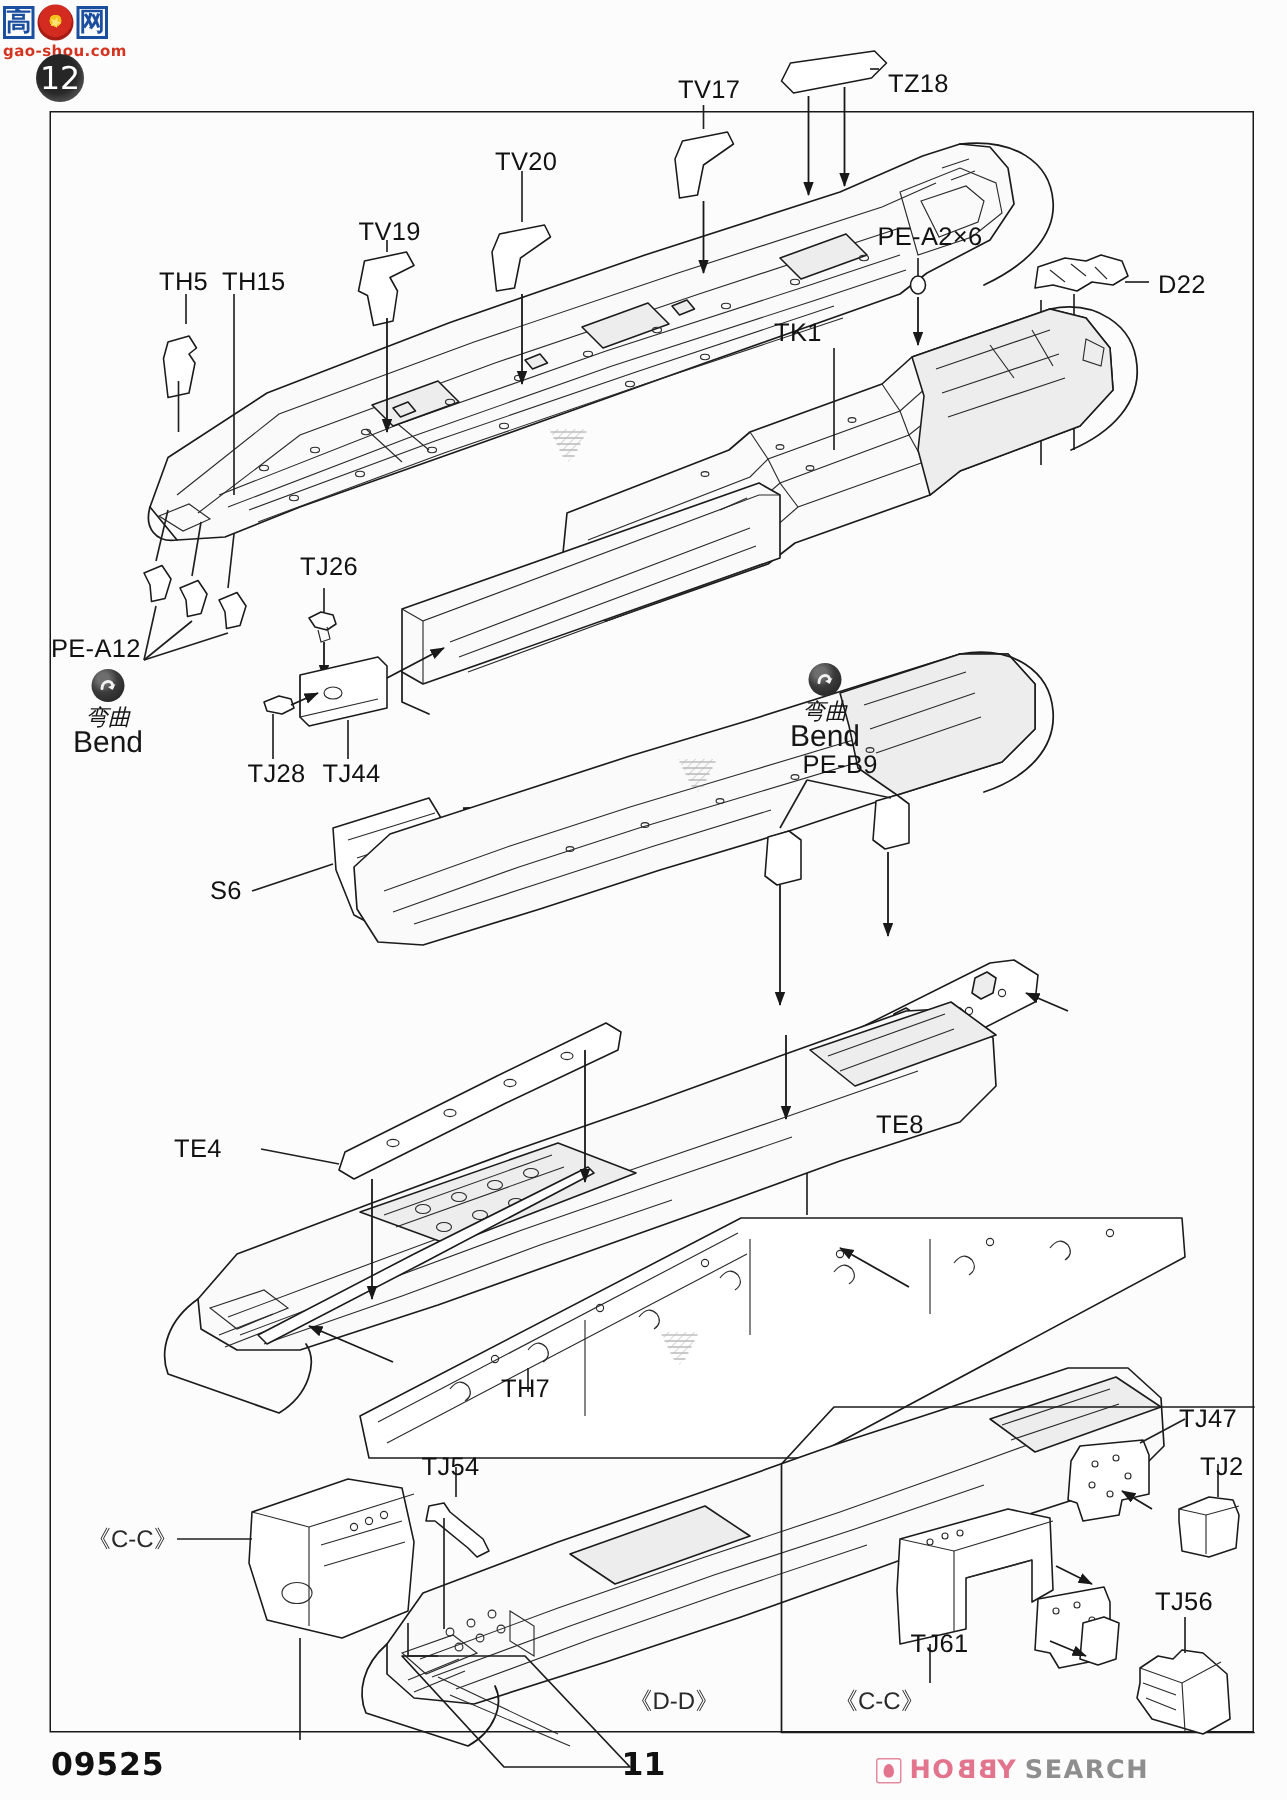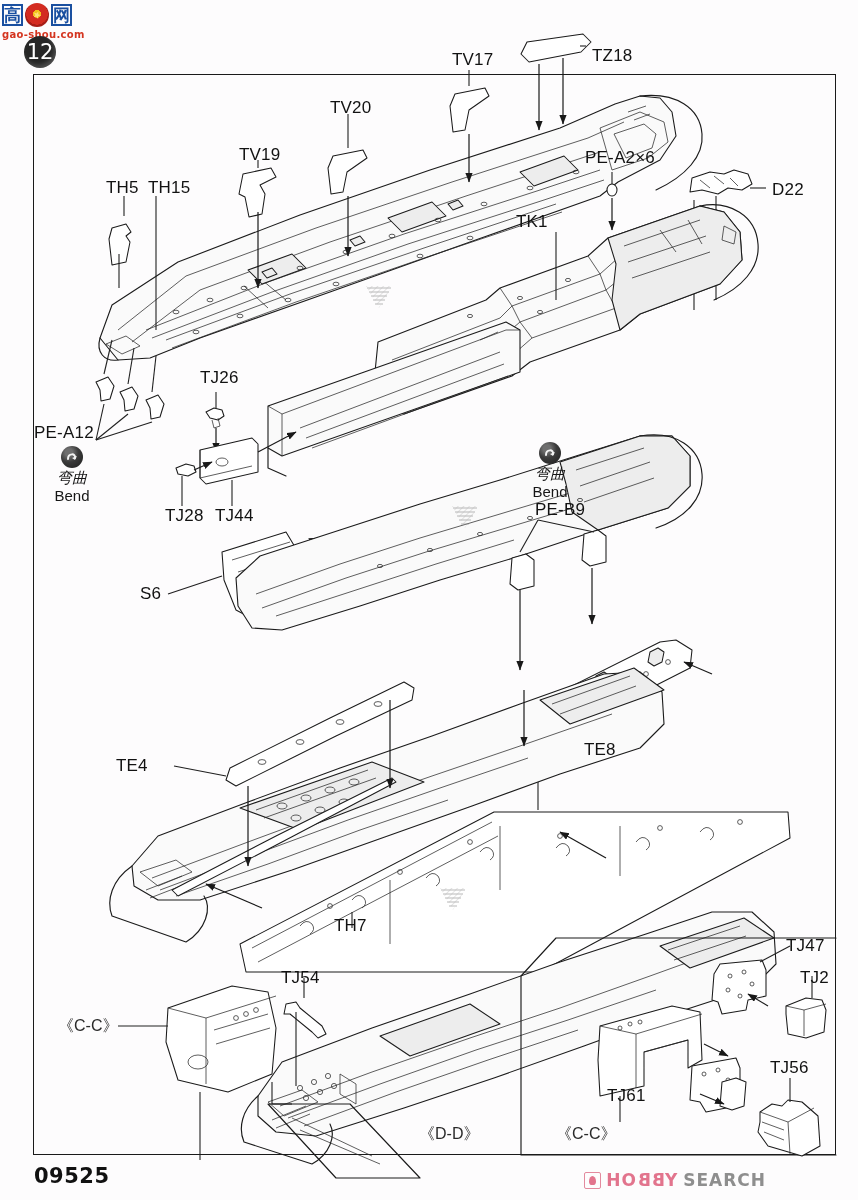--- a/index.html
+++ b/index.html
@@ -63,21 +63,21 @@
 
   
   .bend{position:absolute;z-index:5;text-align:center;width:70px;}
   .bend .ico{
     width:22px;height:22px;border-radius:50%;margin:0 auto;
     background:radial-gradient(circle at 36% 30%, #6e6e6e 0 18%, #3b3b3b 45%, #1d1d1d 100%);
     position:relative;
   }
   .bend .ico svg{position:absolute;left:3px;top:3px;}
   .bend .cn{font-size:15px;color:#161616;margin-top:1px;font-family:"DejaVu Sans",sans-serif;font-style:italic;}
-  .bend .en{font-size:15px;color:#161616;line-height:15px;}
+  .bend .en{font-size:20px;color:#161616;line-height:15px;}
 
   
   #footer{position:absolute;left:0;top:1158px;width:782px;height:42px;}
   #kit-no{position:absolute;left:34px;top:6px;font-size:21px;font-weight:bold;color:#111;letter-spacing:.5px;font-family:"DejaVu Sans",sans-serif;}
   #page-no{position:absolute;left:0;top:6px;width:858px;text-align:center;font-size:21px;font-weight:bold;color:#111;font-family:"DejaVu Sans",sans-serif;}
   #hs-logo{position:absolute;right:16px;top:12px;display:flex;align-items:center;gap:5px;}
   #hs-logo .mark{
     width:15px;height:15px;border:1.6px solid #e38a9e;border-radius:2px;
     display:flex;align-items:center;justify-content:center;
   }
@@ -573,20 +573,21 @@
         <path d="M4,10 C4,4 12,4 11,9" fill="none" stroke="#f2f2f2" stroke-width="2" stroke-linecap="round"></path>
         <path d="M8,9 L11,11 L13,7 z" fill="#f2f2f2"></path>
       </svg>
     </div>
     <div class="cn">弯曲</div>
     <div class="en">Bend</div>
   </div>
 
   <div id="footer">
     <div id="kit-no">09525</div>
+    <div id="page-no">11</div>
     <div id="hs-logo">
       <span class="mark">
           <i></i>
         </span>
       <span class="hobby">HO<span class="rev">B</span><span class="rev">B</span>Y</span>
       <span class="search">SEARCH</span>
     </div>
   </div>
 
 </div>

